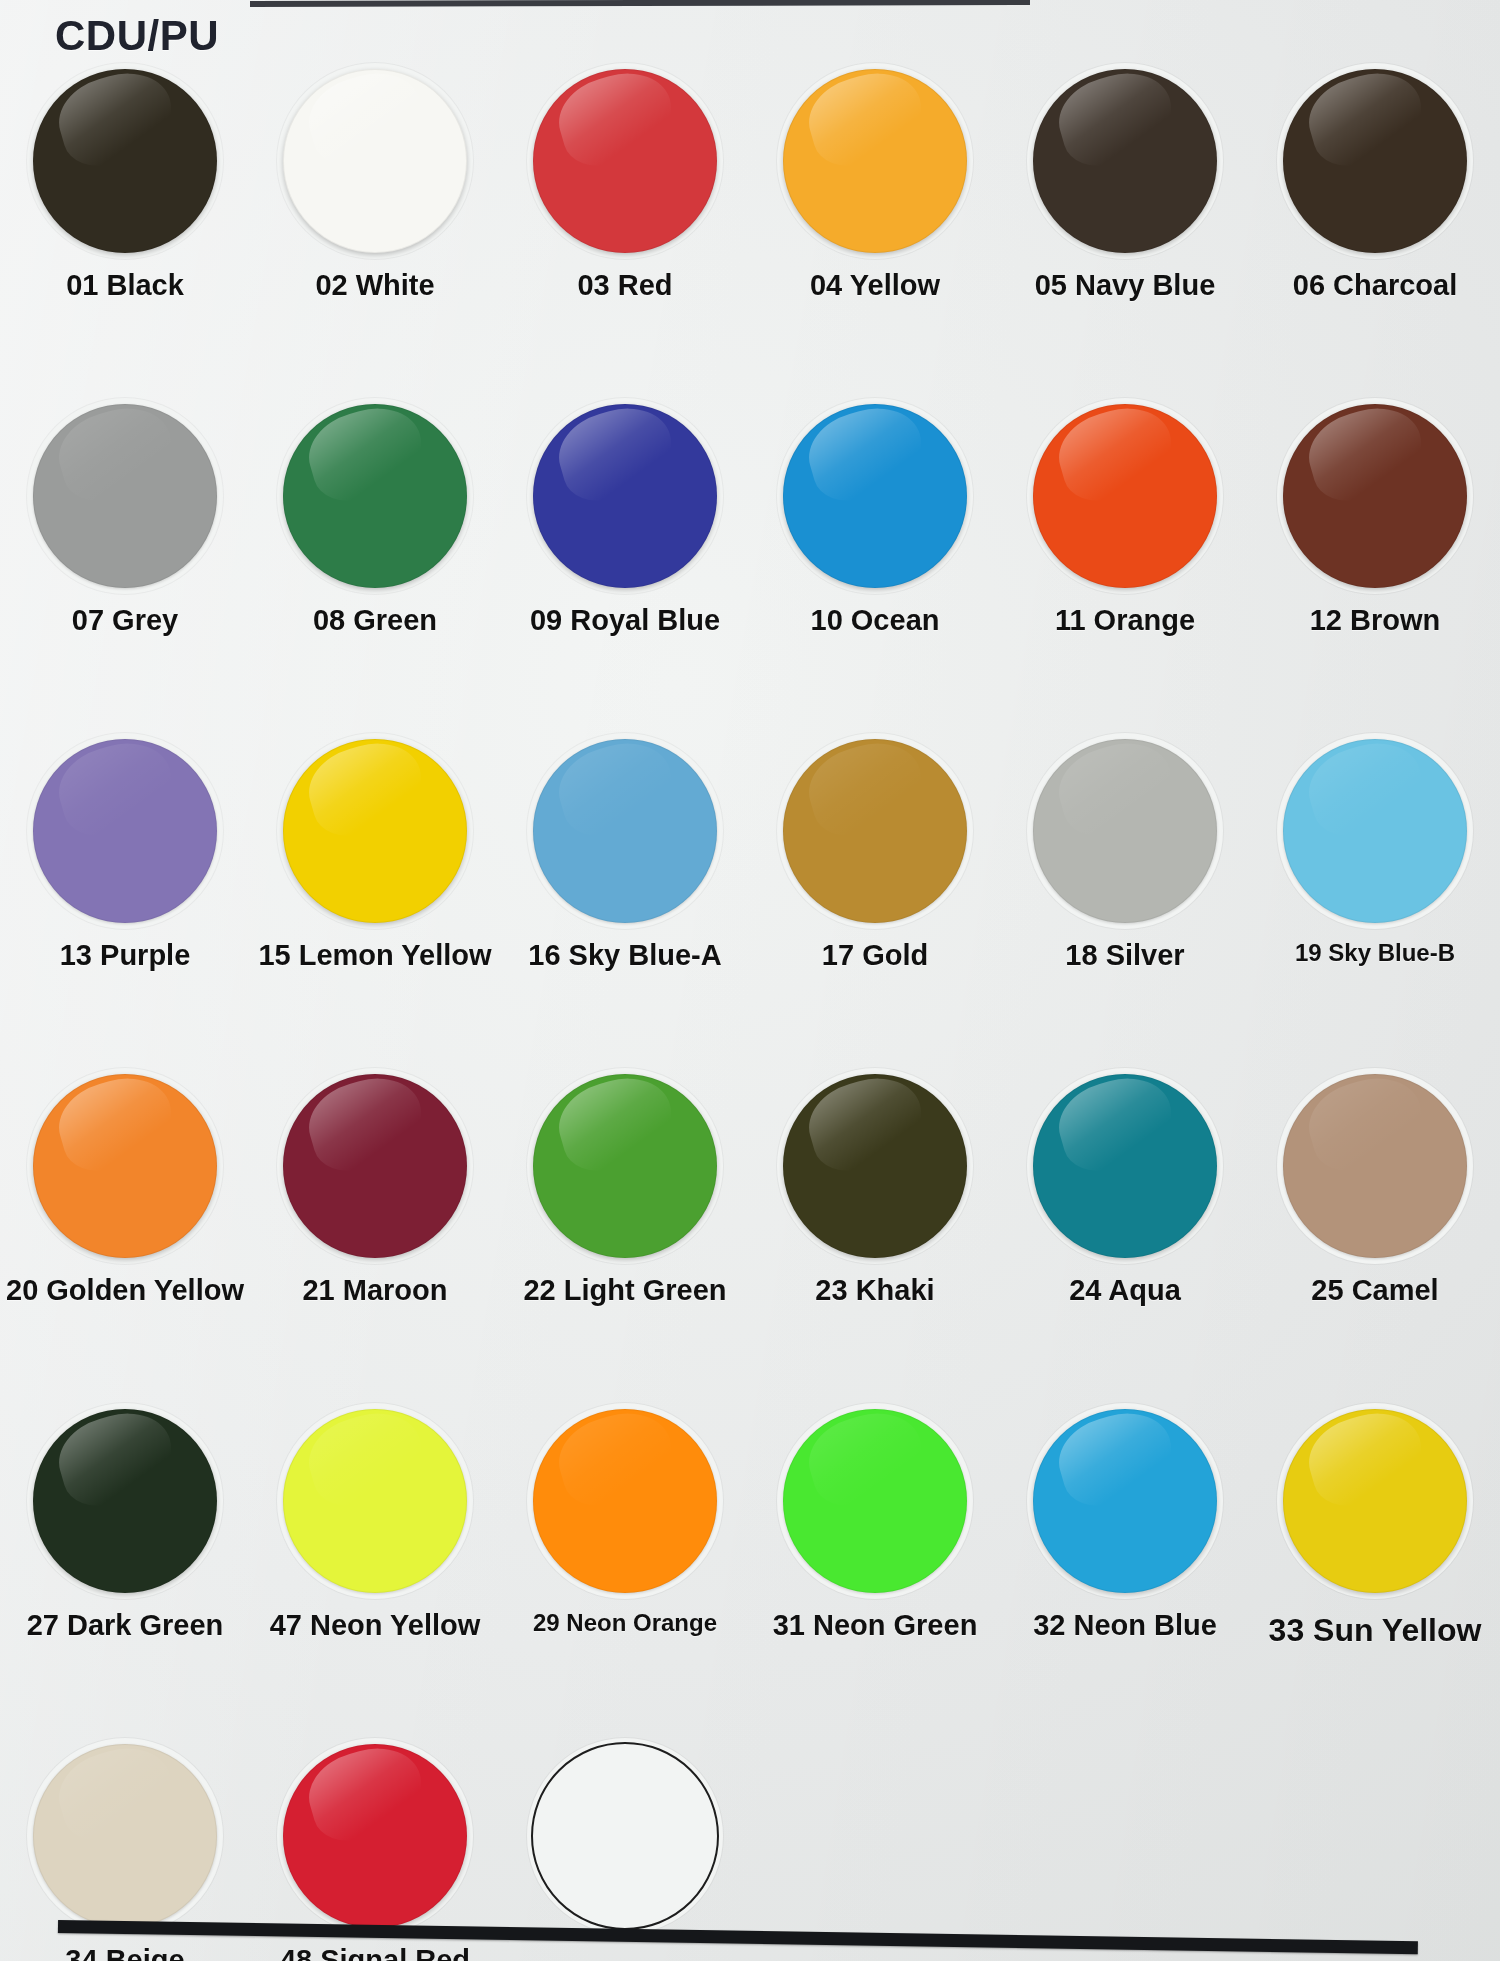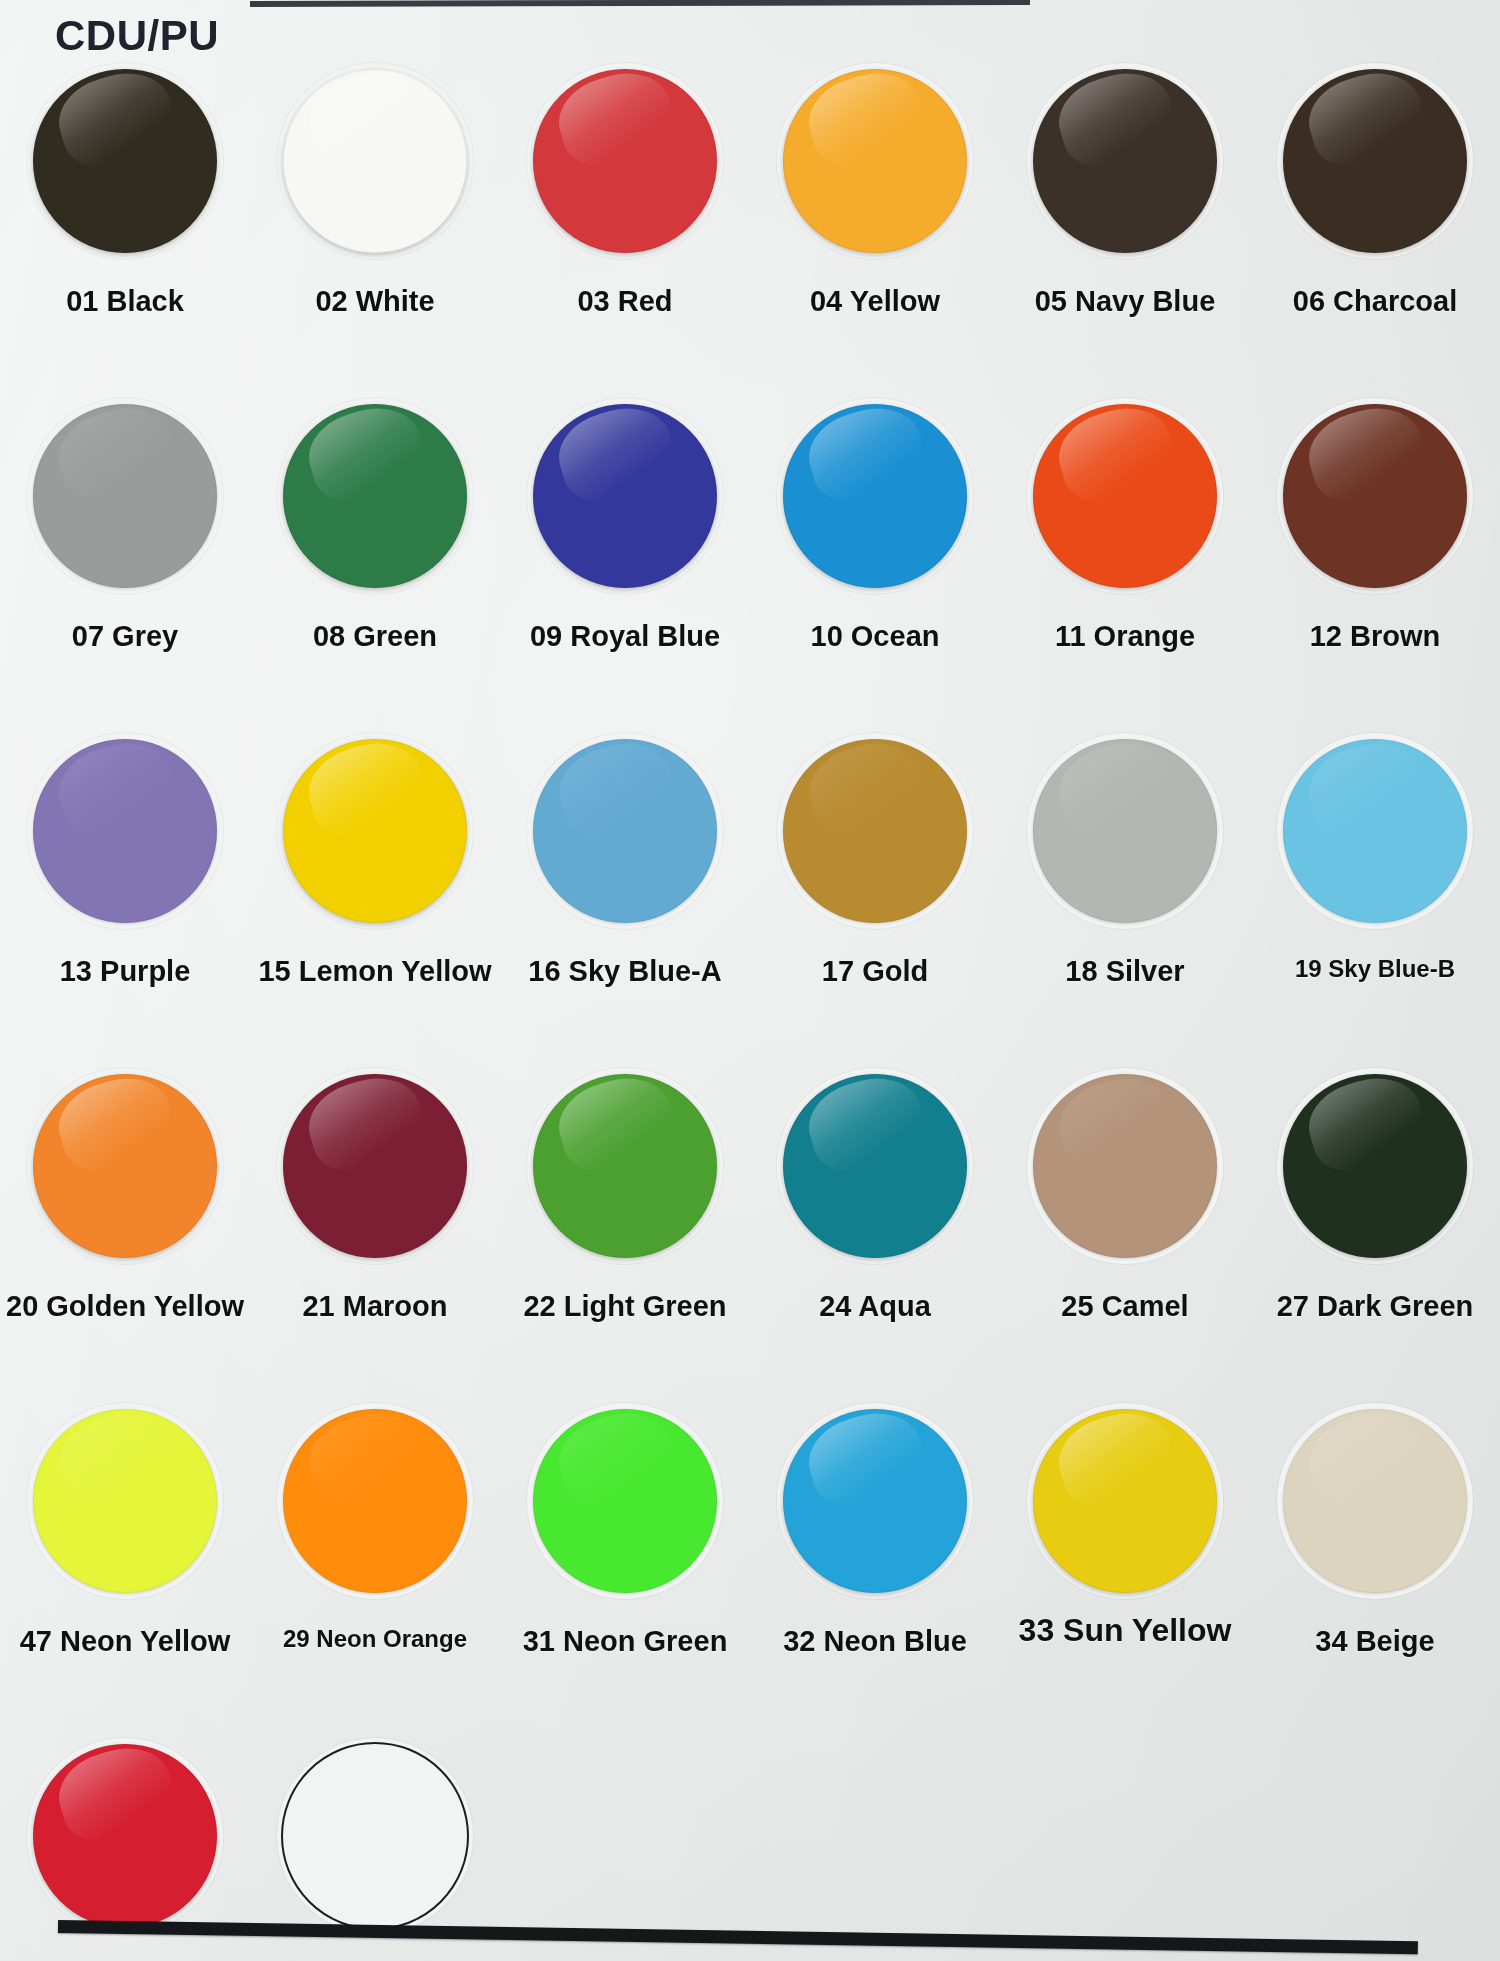--- a/index.html
+++ b/index.html
@@ -77,21 +77,21 @@
   }
   .chip.matte{box-shadow:0 1px 3px rgba(0,0,0,.16), inset 0 0 0 1px rgba(0,0,0,.05);}
   .chip.matte:after{opacity:.28;}
   .chip.outline{
     background:transparent !important;
     border:2px solid #1d1d1d;
     box-shadow:none;
   }
   .chip.outline:after{display:none;}
   .label{
-    margin-top:30px;
+    margin-top:14px;
     font-size:29px;font-weight:700;color:#101010;
     white-space:nowrap;
     text-shadow:0 1px 0 rgba(255,255,255,.55);
     line-height:1.05;
   }
   .label.sm{font-size:24px;text-align:center;}
   .label.lg{font-size:32px;margin-top:18px;}
   .bottom-bar{
     position:absolute;left:58px;bottom:28px;
     width:1360px;height:13px;
@@ -232,20 +232,26 @@
         <div class="label">21 Maroon</div>
       </div>
       <div class="cell">
         <div class="chip-wrap">
           <div class="chip" style="background: rgb(75, 160, 48);"></div>
         </div>
         <div class="label">22 Light Green</div>
       </div>
       <div class="cell">
         <div class="chip-wrap">
+          <div class="chip" style="background: rgb(59, 58, 28);"></div>
+        </div>
+        <div class="label">23 Khaki</div>
+      </div>
+      <div class="cell">
+        <div class="chip-wrap">
           <div class="chip" style="background: rgb(18, 127, 142);"></div>
         </div>
         <div class="label">24 Aqua</div>
       </div>
       <div class="cell">
         <div class="chip-wrap">
           <div class="chip matte" style="background: rgb(179, 147, 122);"></div>
         </div>
         <div class="label">25 Camel</div>
       </div>

